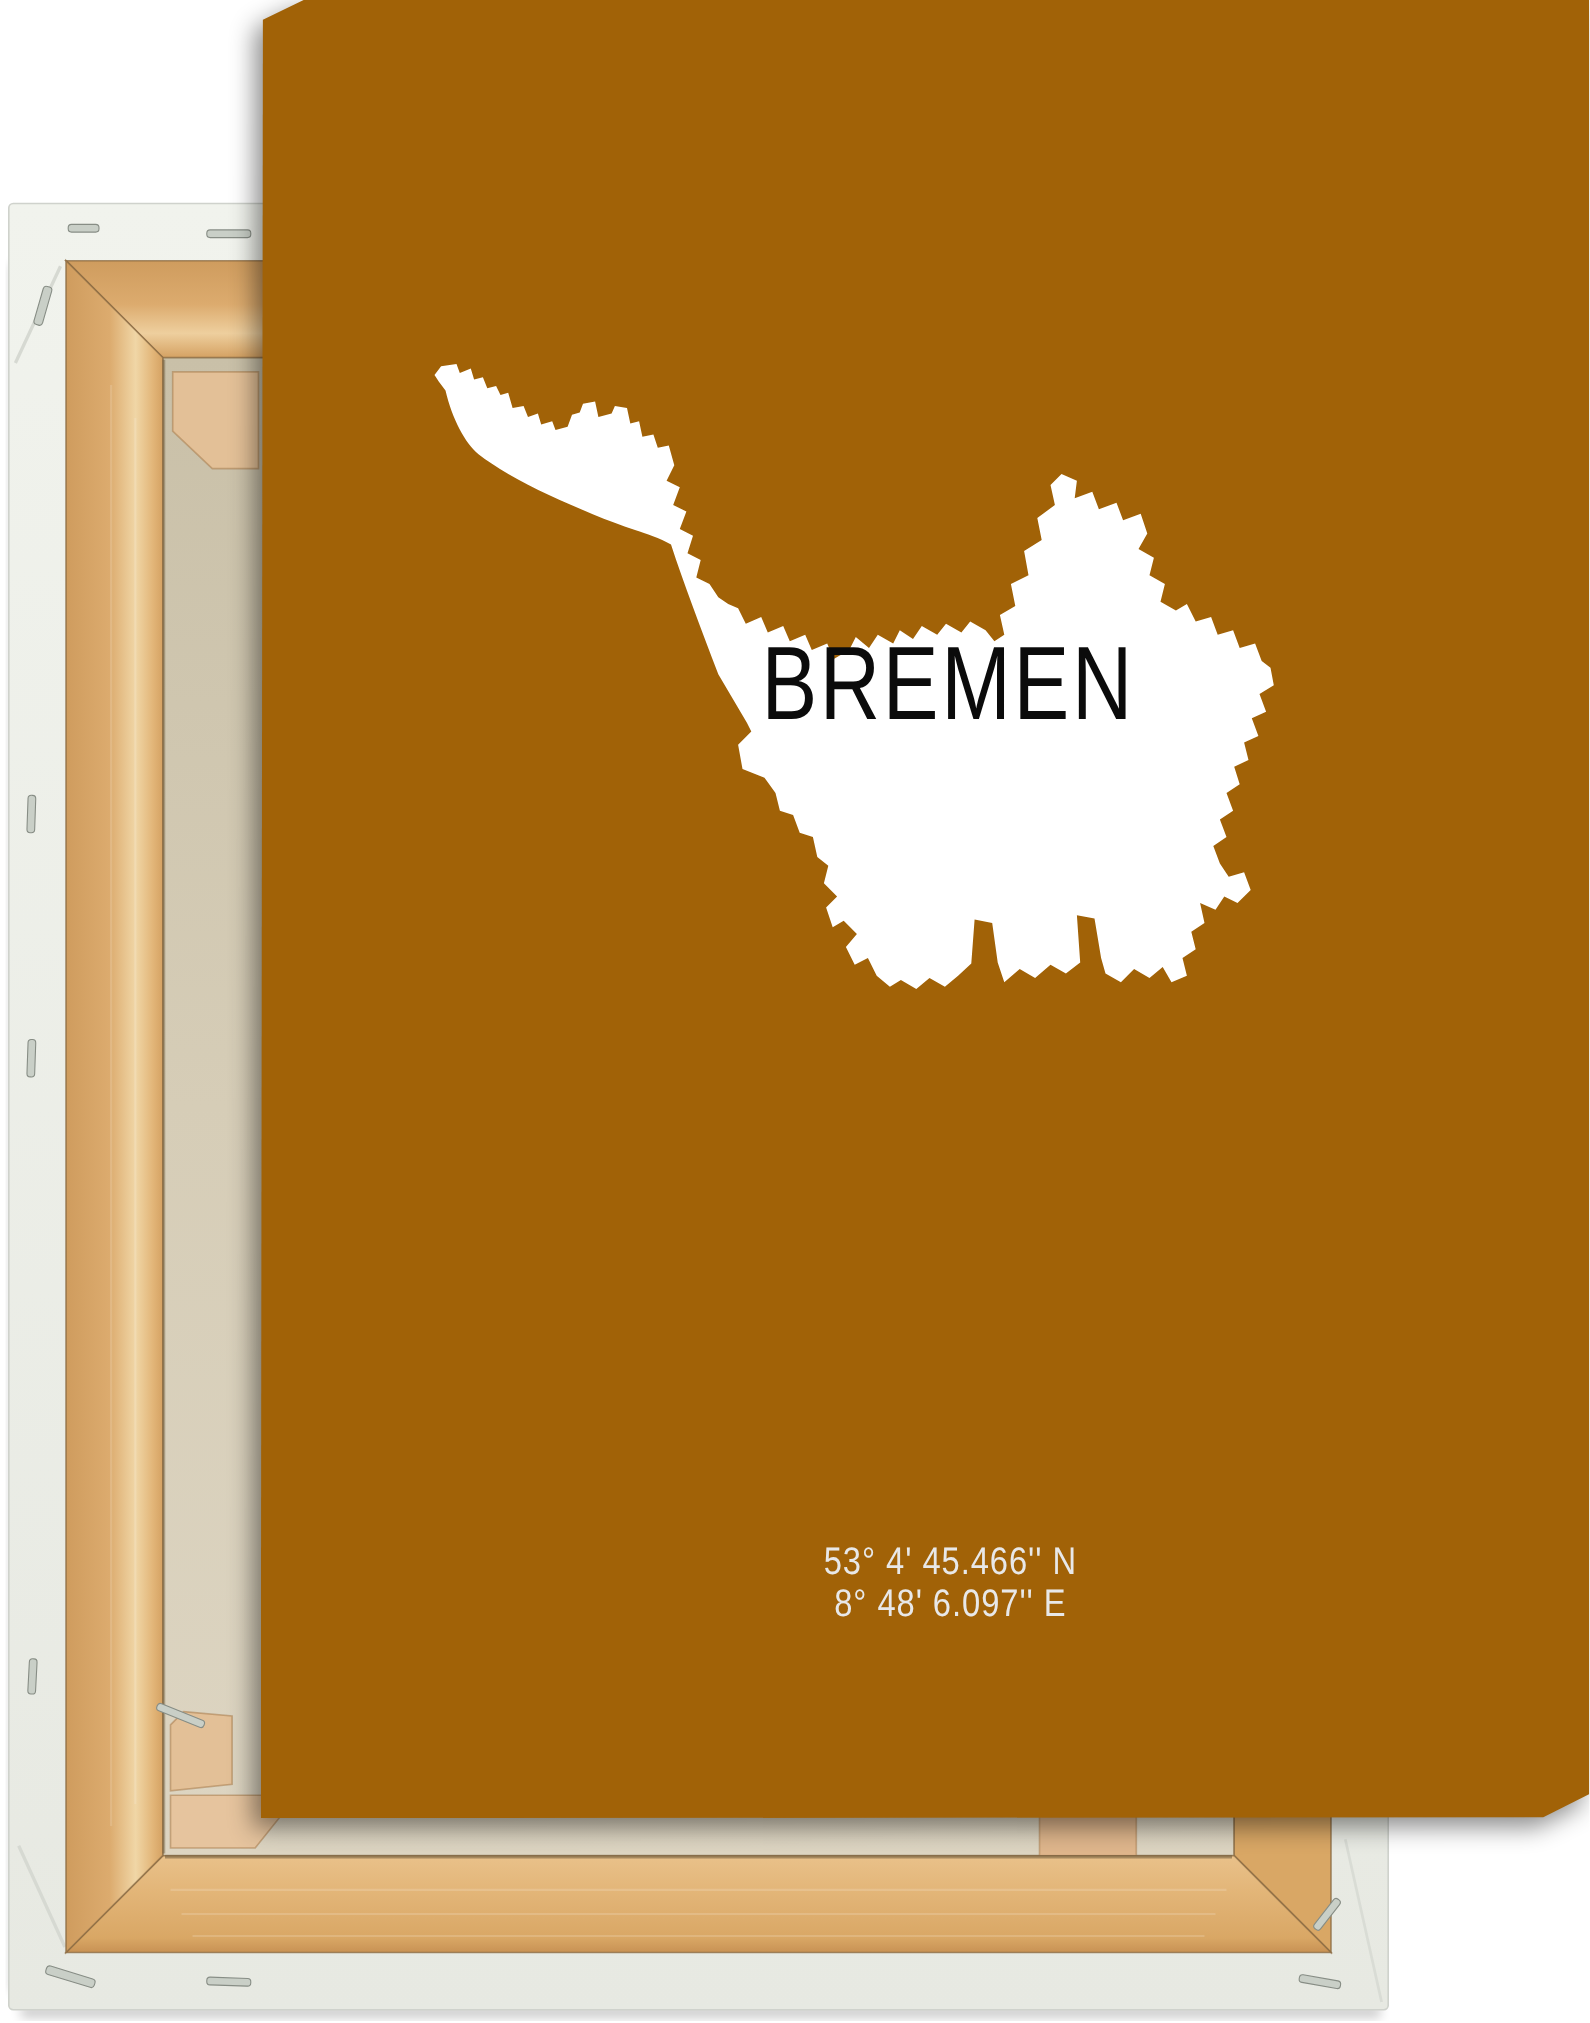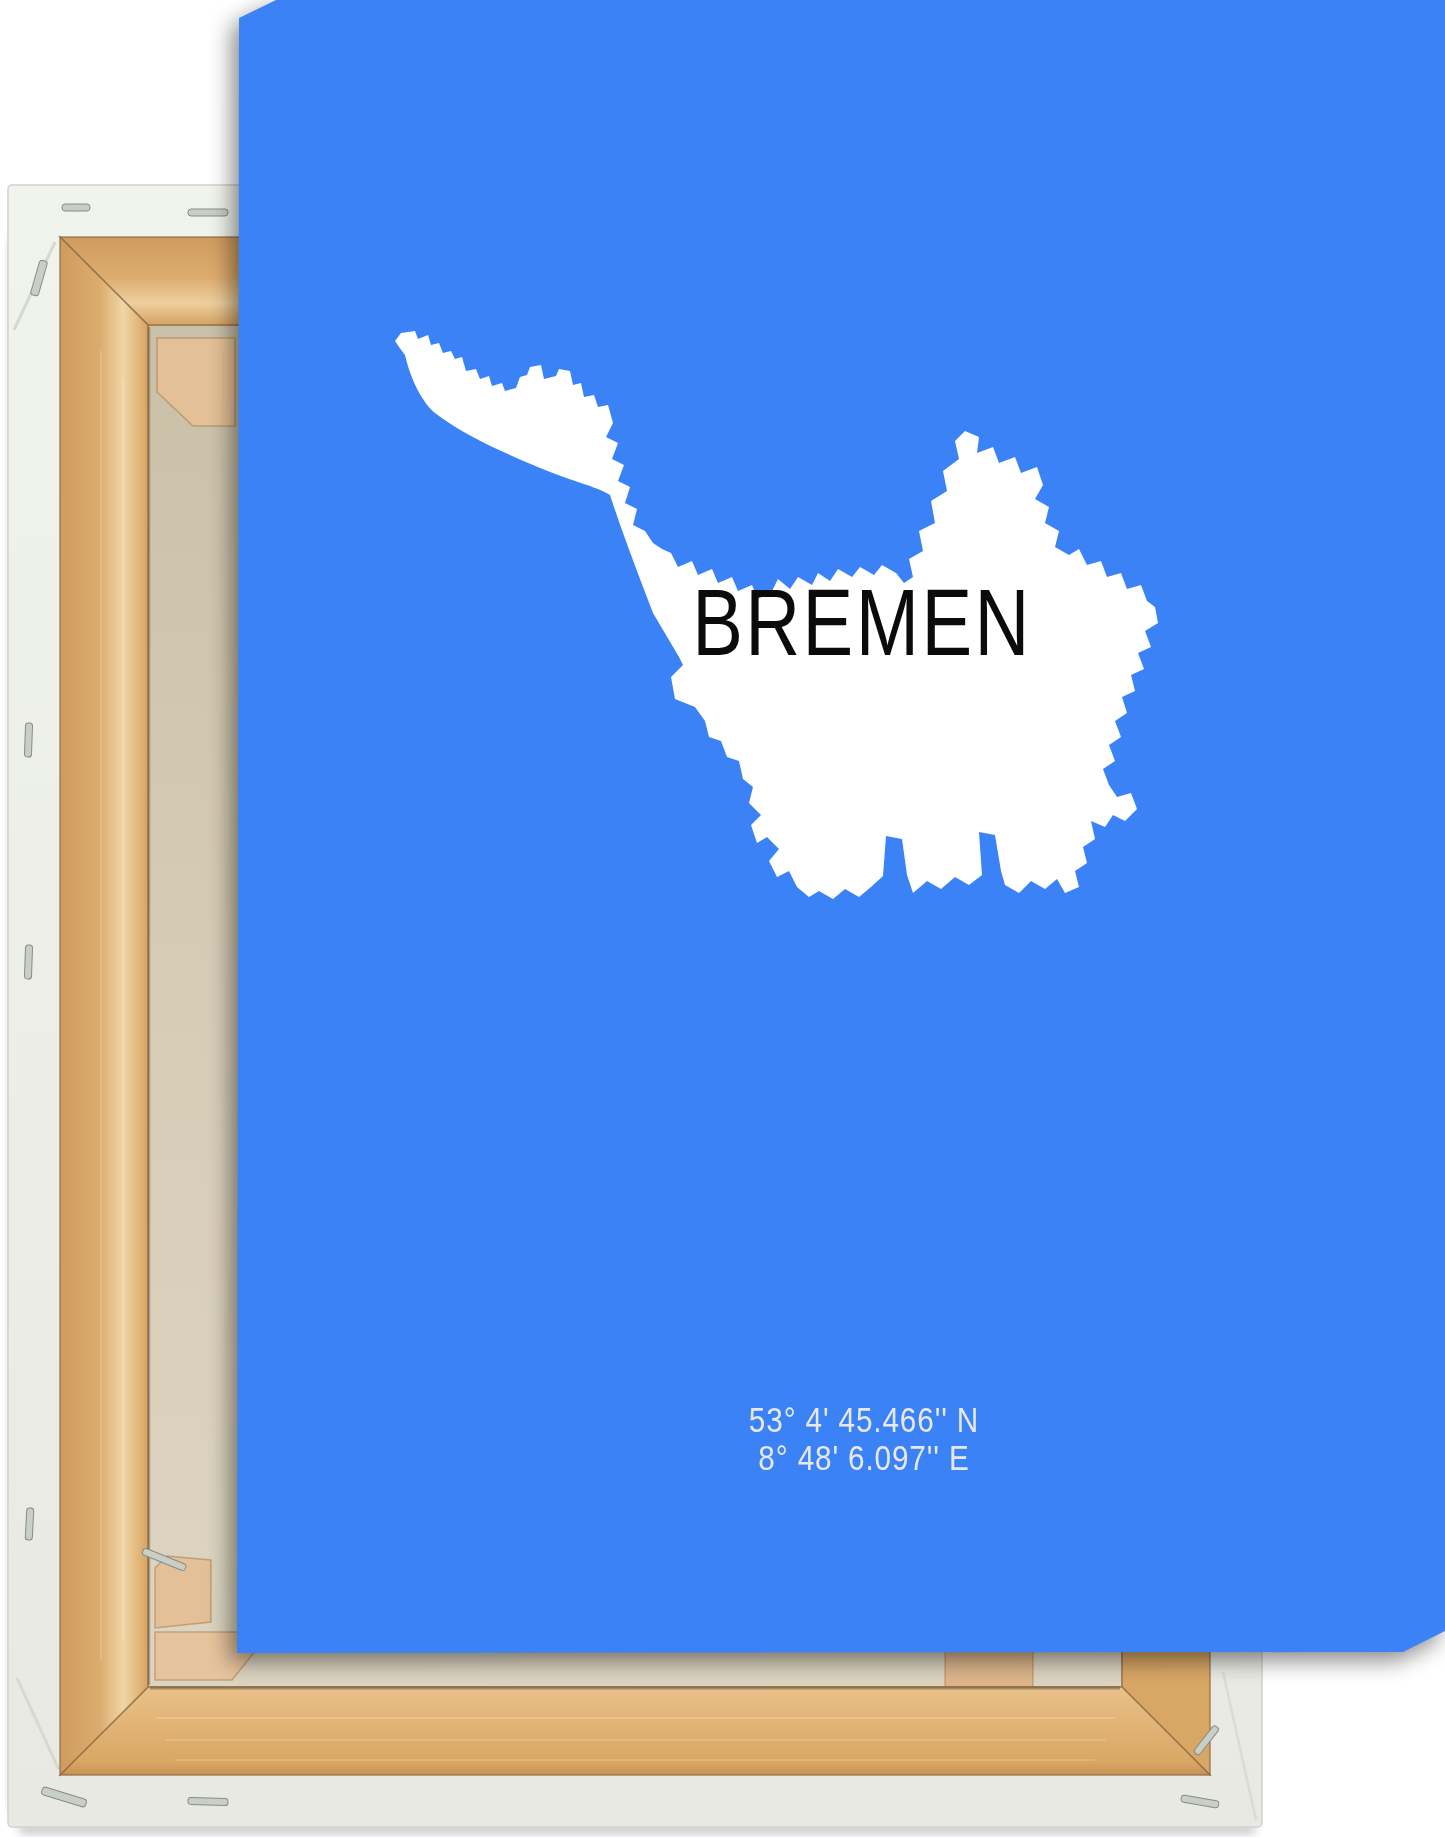--- a/index.html
+++ b/index.html
@@ -118,21 +118,21 @@
       <rect x="21" y="1328" width="7" height="32" rx="3" transform="rotate(3 24 1344)"></rect>
       <rect x="136" y="1376" width="46" height="7" rx="3" transform="rotate(22 159 1380)"></rect>
       <rect x="36" y="1613" width="46" height="8" rx="3" transform="rotate(17 59 1617)"></rect>
       <rect x="183" y="1618" width="40" height="7" rx="3" transform="rotate(2 203 1621)"></rect>
       <rect x="1198" y="1543" width="7" height="34" rx="3" transform="rotate(38 1201 1560)"></rect>
       <rect x="1176" y="1618" width="38" height="7" rx="3" transform="rotate(10 1195 1621)"></rect>
     </g>
   </svg>
 
   <div class="poster-wrap">
-    <div class="poster" style="background: #3b82f6;">
+    <div class="poster" style="background: #a16207;">
 
       <svg class="map-svg" viewBox="0 0 795 575" xmlns="http://www.w3.org/2000/svg">
         <path fill="#ffffff" d="M 30 14 L 36 6 L 50 4 L 53 12 L 63 8 L 66 18 L 74 16 L 78 26 L 86 24 L 90 32 L 97 30 L 101 44 L 111 42 L 115 52 L 124 49 L 127 59 L 137 56 L 140 64 L 151 61 L 155 50 L 162 48 L 165 40 L 176 38 L 179 52 L 191 49 L 194 42 L 205 44 L 208 58 L 216 56 L 219 70 L 229 68 L 233 80 L 243 78 L 248 96 L 241 110 L 253 116 L 247 132 L 259 138 L 253 154 L 265 160 L 260 176 L 272 182 L 268 198 L 280 204 L 288 216 L 297 222 L 306 226 L 313 240 L 327 234 L 333 248 L 347 242 L 353 256 L 367 250 L 373 264 L 387 258 L 393 272 L 407 264 L 413 252 L 425 262 L 433 250 L 447 258 L 453 246 L 465 254 L 473 242 L 487 250 L 495 240 L 509 248 L 517 238 L 531 246 L 539 256 L 548 250 L 544 232 L 558 224 L 554 204 L 570 196 L 566 174 L 582 164 L 578 144 L 594 132 L 590 114 L 600 104 L 614 110 L 612 126 L 628 120 L 634 136 L 650 130 L 656 146 L 672 140 L 678 158 L 670 172 L 684 180 L 680 196 L 694 204 L 690 220 L 704 228 L 714 222 L 722 238 L 736 234 L 742 250 L 756 246 L 762 262 L 776 258 L 782 274 L 790 280 L 793 296 L 780 304 L 786 320 L 773 326 L 779 342 L 766 348 L 770 364 L 757 370 L 762 386 L 750 394 L 756 410 L 744 418 L 750 434 L 738 442 L 744 458 L 752 470 L 766 466 L 772 482 L 760 494 L 748 488 L 740 500 L 726 494 L 730 512 L 718 520 L 722 536 L 710 544 L 714 560 L 700 566 L 692 552 L 680 562 L 666 554 L 654 566 L 640 558 L 636 544 L 630 508 L 614 505 L 617 548 L 604 558 L 590 550 L 576 562 L 562 554 L 548 566 L 542 548 L 537 512 L 521 509 L 518 549 L 506 560 L 494 570 L 480 562 L 468 572 L 454 564 L 444 570 L 432 560 L 424 544 L 412 550 L 404 534 L 414 522 L 402 510 L 392 516 L 386 498 L 396 488 L 384 476 L 388 460 L 378 452 L 374 434 L 362 430 L 356 414 L 344 410 L 340 394 L 330 380 L 310 372 L 306 350 L 318 338 L 314 330 L 288 286 C 272 244 256 202 245 168 C 235 162 222 158 213 155 C 188 147 160 135 134 123 C 108 111 84 97 70 86 C 58 76 46 54 40 28 L 34 20 Z" style="fill: rgb(255, 255, 255);"></path>
       </svg>
 
       <div class="poster-title" style="color: rgb(11, 11, 11);">BREMEN</div>
 
       <div class="poster-coords" style="color: rgb(232, 232, 232);">
         <div>53° 4' 45.466'' N</div>
         <div>8° 48' 6.097'' E</div>

